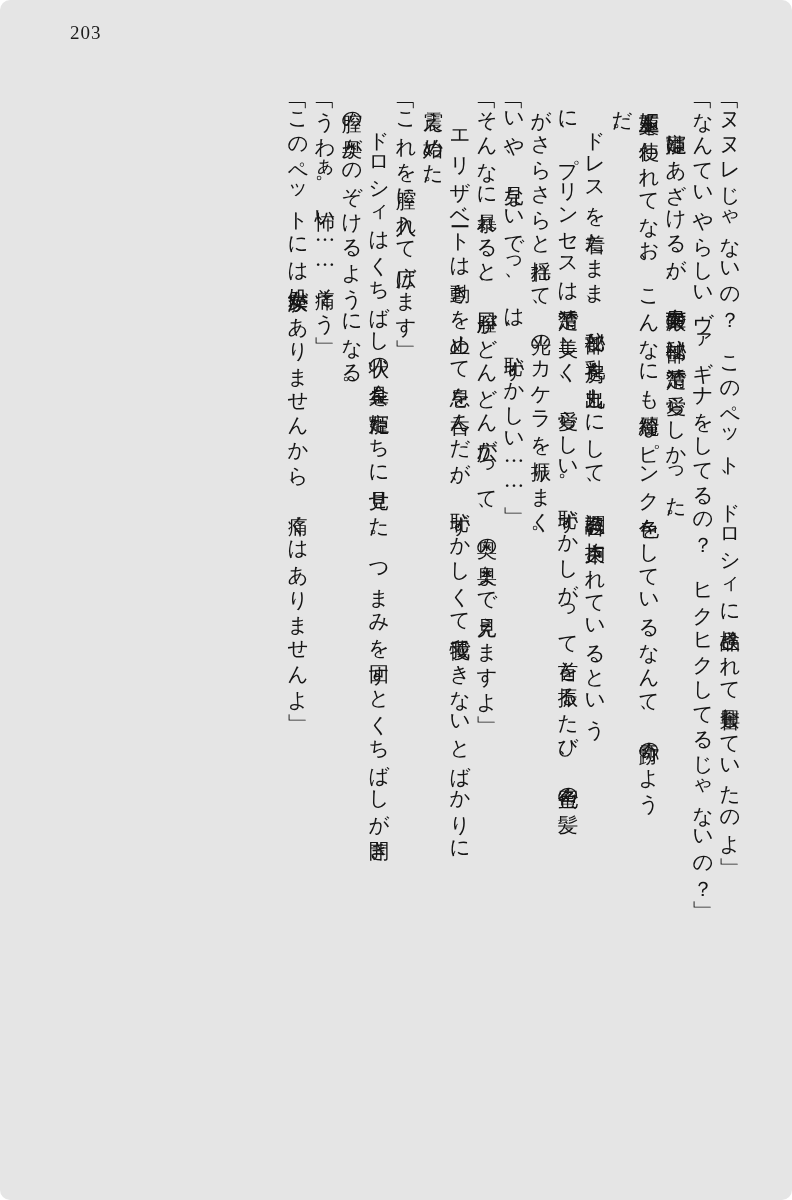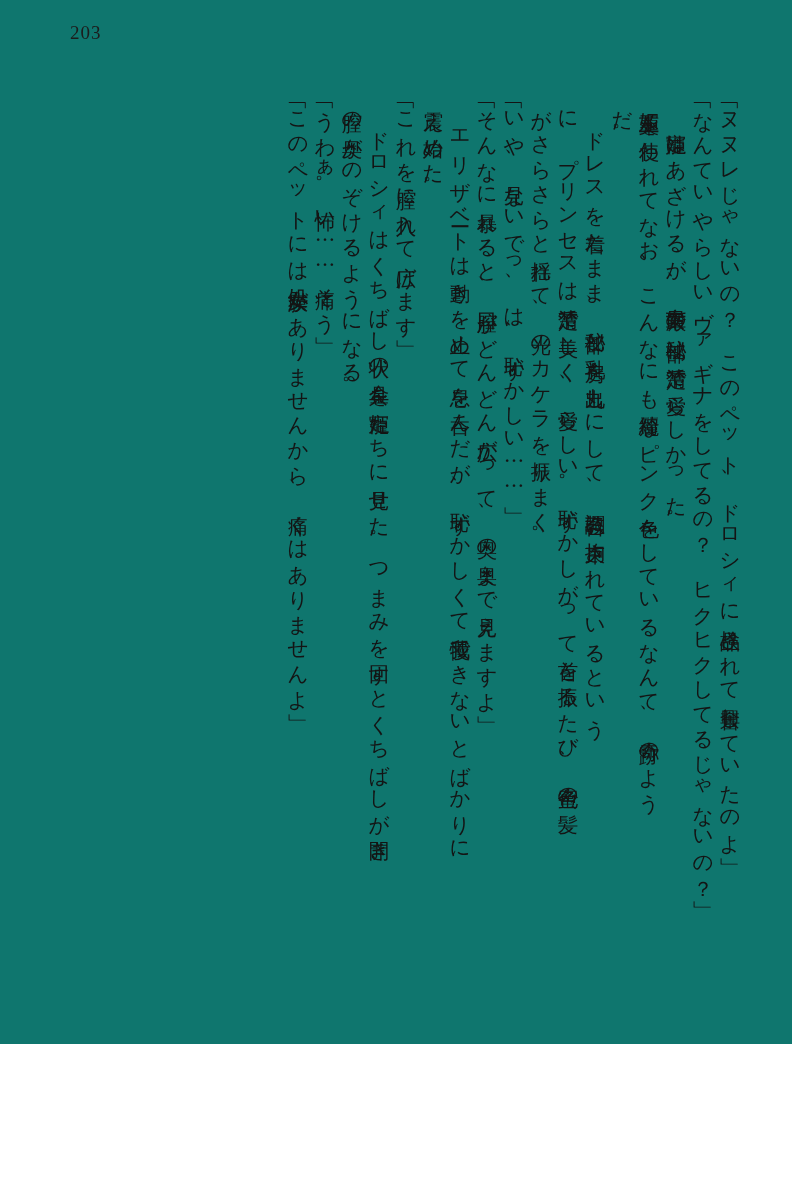--- a/index.html
+++ b/index.html
@@ -13,22 +13,23 @@
     position: relative;
     font-family: "Liberation Serif", "DejaVu Serif", serif;
     color: #1a1a1a;
     overflow: hidden;
   }
   .page {
     position: absolute;
     left: 0;
     top: 0;
     width: 792px;
-    height: 1044px;
-    background: #0f766e;
+    height: 1200px;
+    background: #e5e5e5;
+    border-radius: 10px;
   }
   .page-number {
     position: absolute;
     left: 70px;
     top: 22px;
     font-size: 19px;
     letter-spacing: 1px;
     color: #1c1c1c;
     font-family: "Liberation Serif", "DejaVu Serif", serif;
   }

